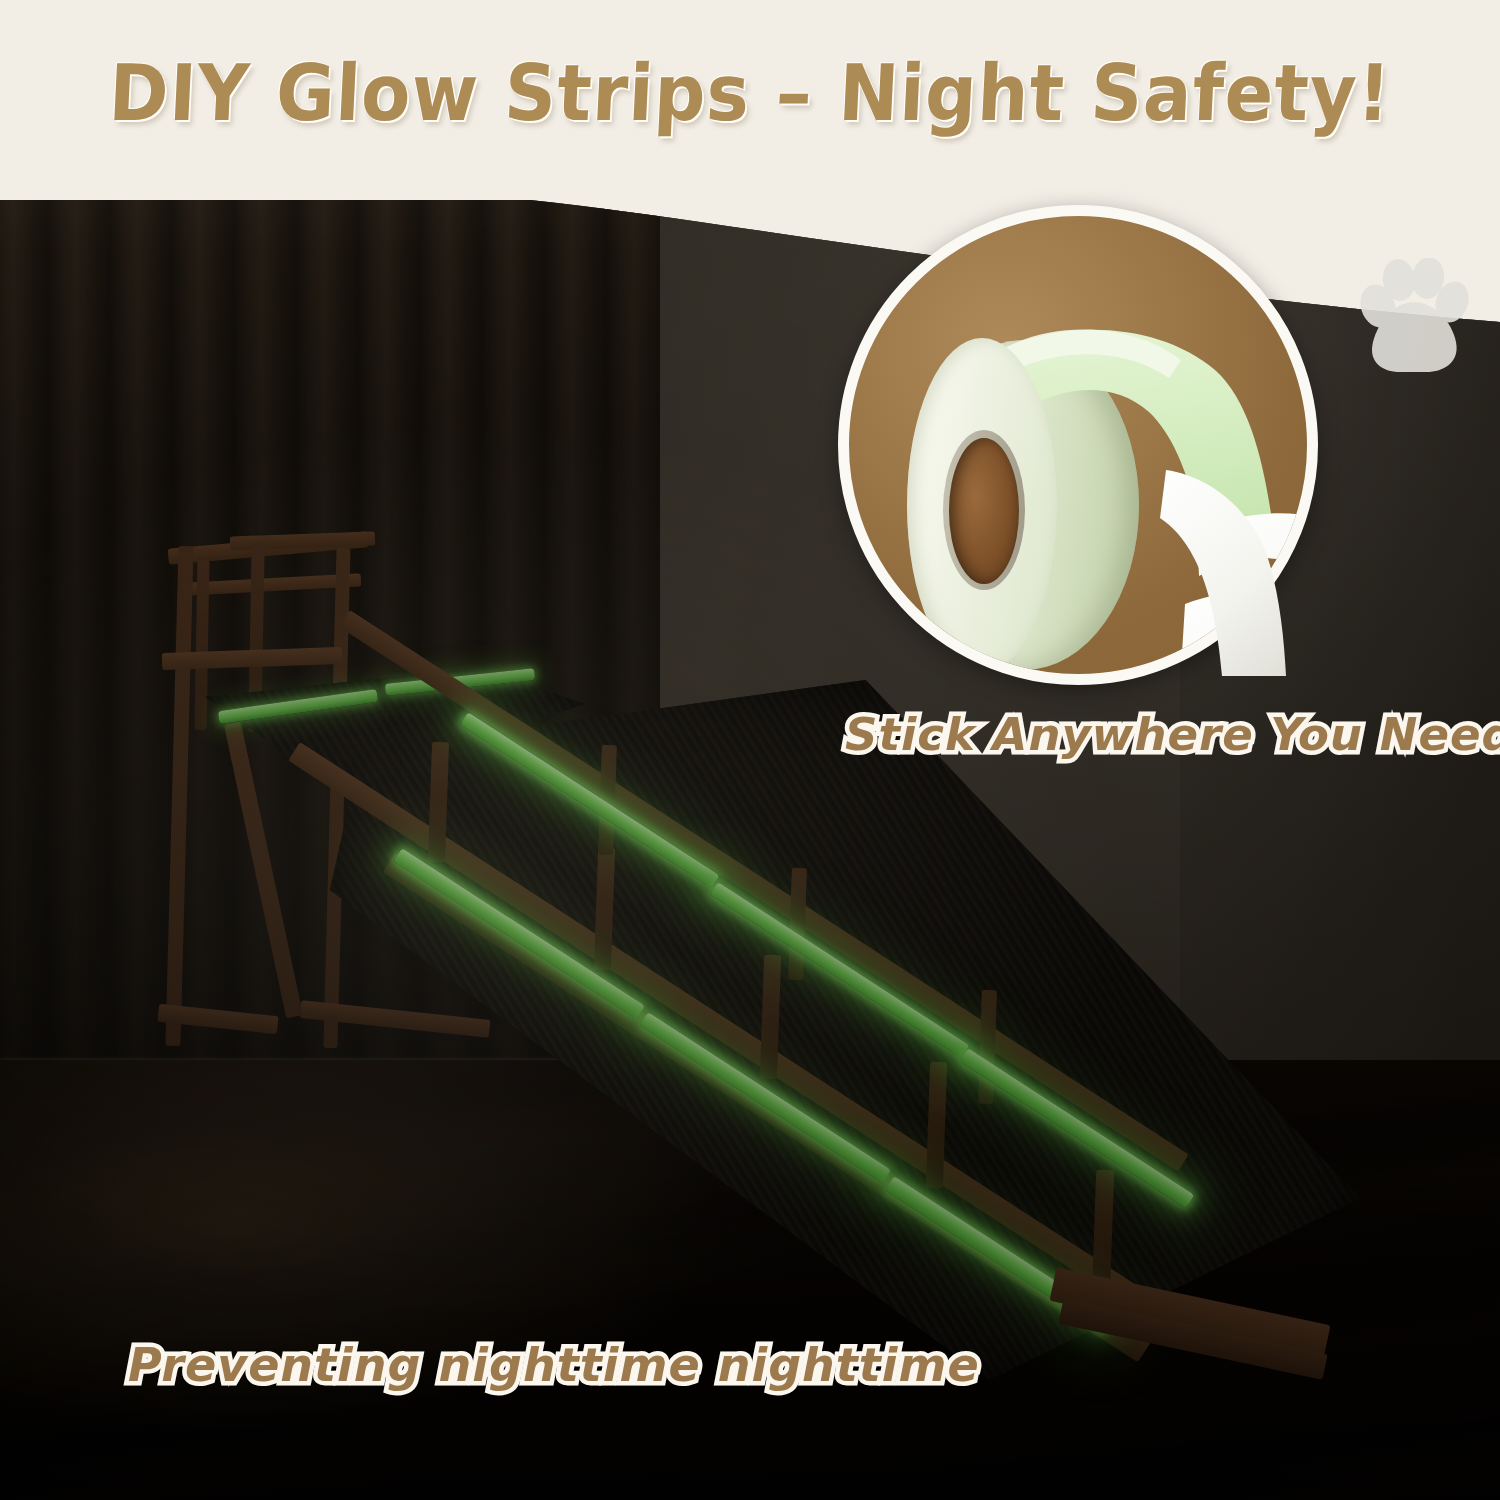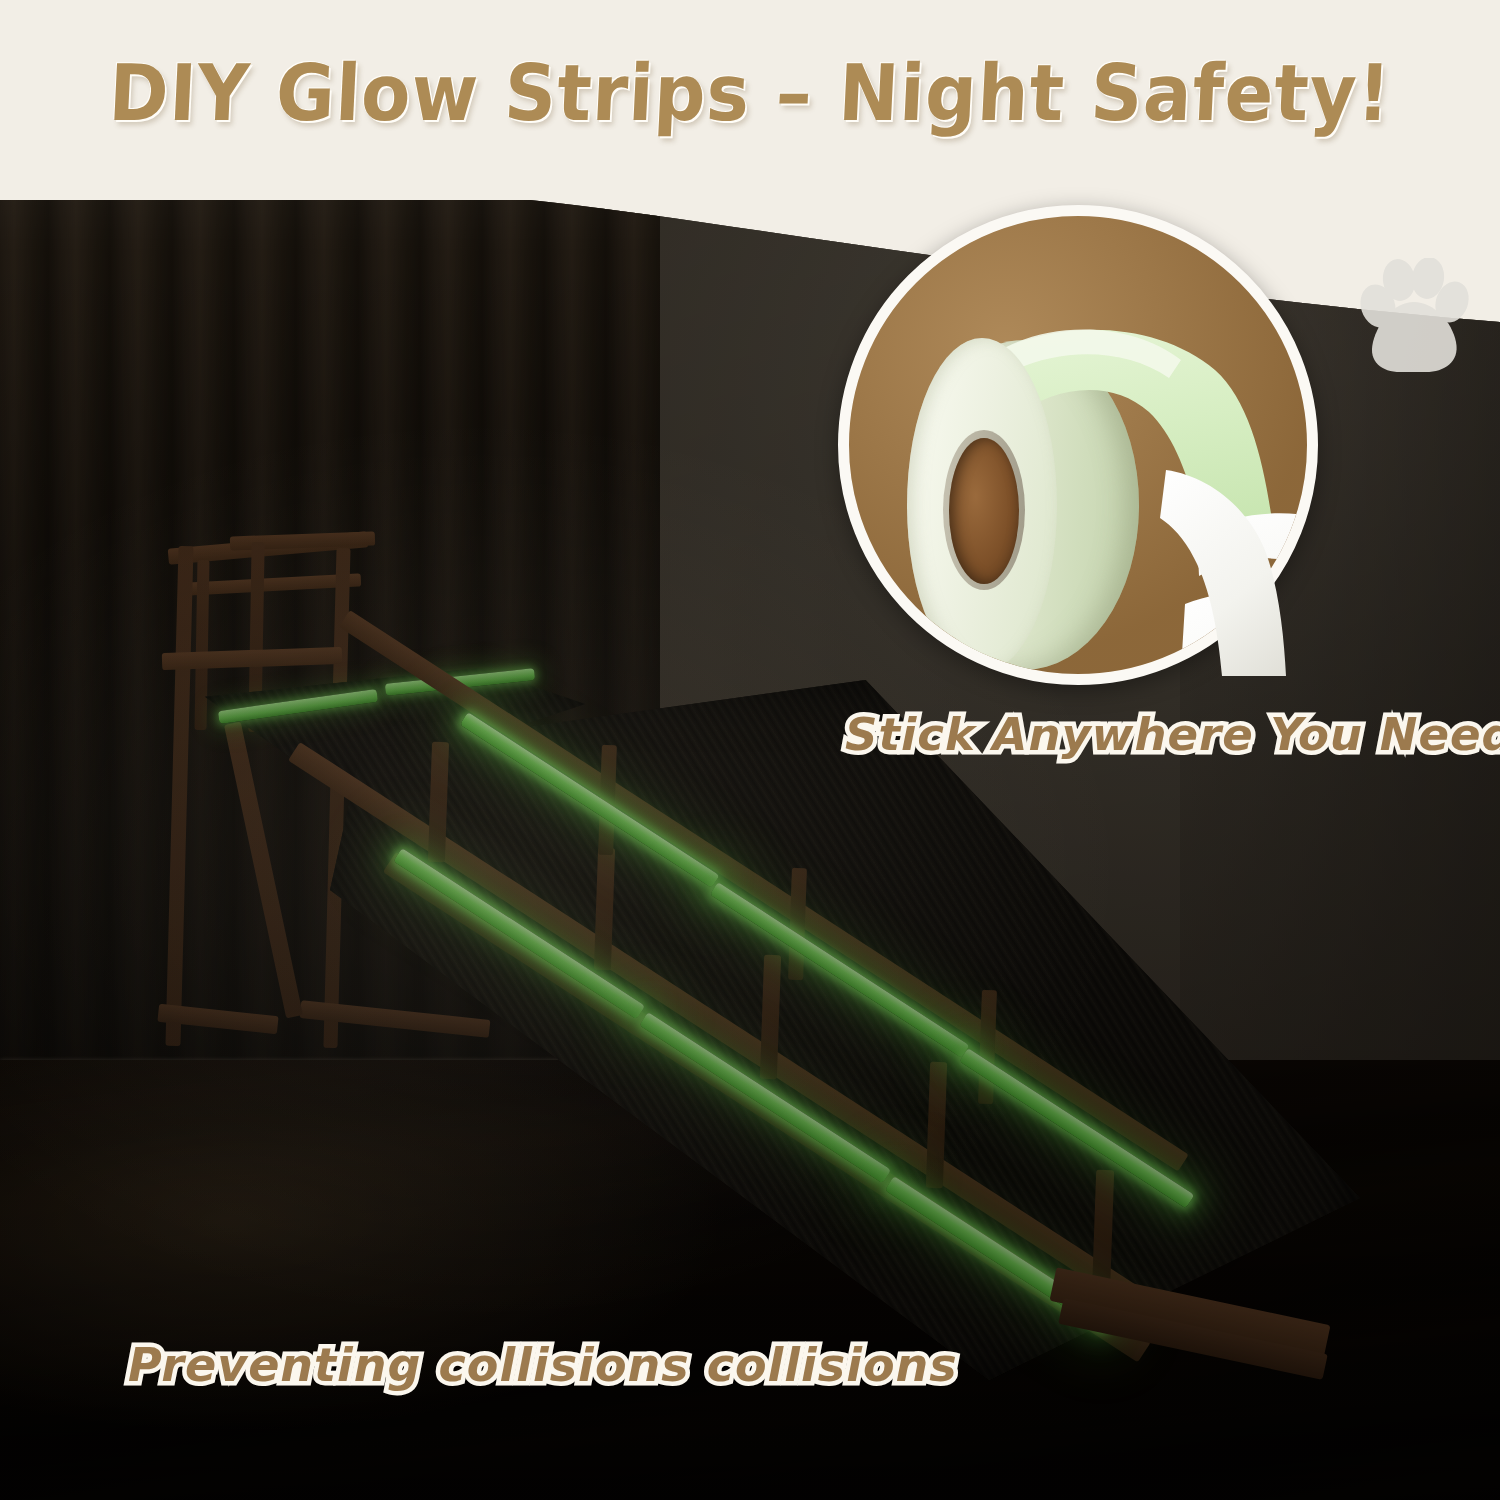--- a/index.html
+++ b/index.html
@@ -390,15 +390,15 @@
       <div class="core"></div>
     </div>
   </div>
 
   <div class="liner-out">
     <div class="seg"></div>
   </div>
 
   <div class="cap cap-stick">Stick Anywhere You Need!</div>
 
-  <div class="cap cap-prevent">Preventing collisions collisions</div>
+  <div class="cap cap-prevent">Preventing nighttime nighttime</div>
 
 </div>
 
 </body></html>

